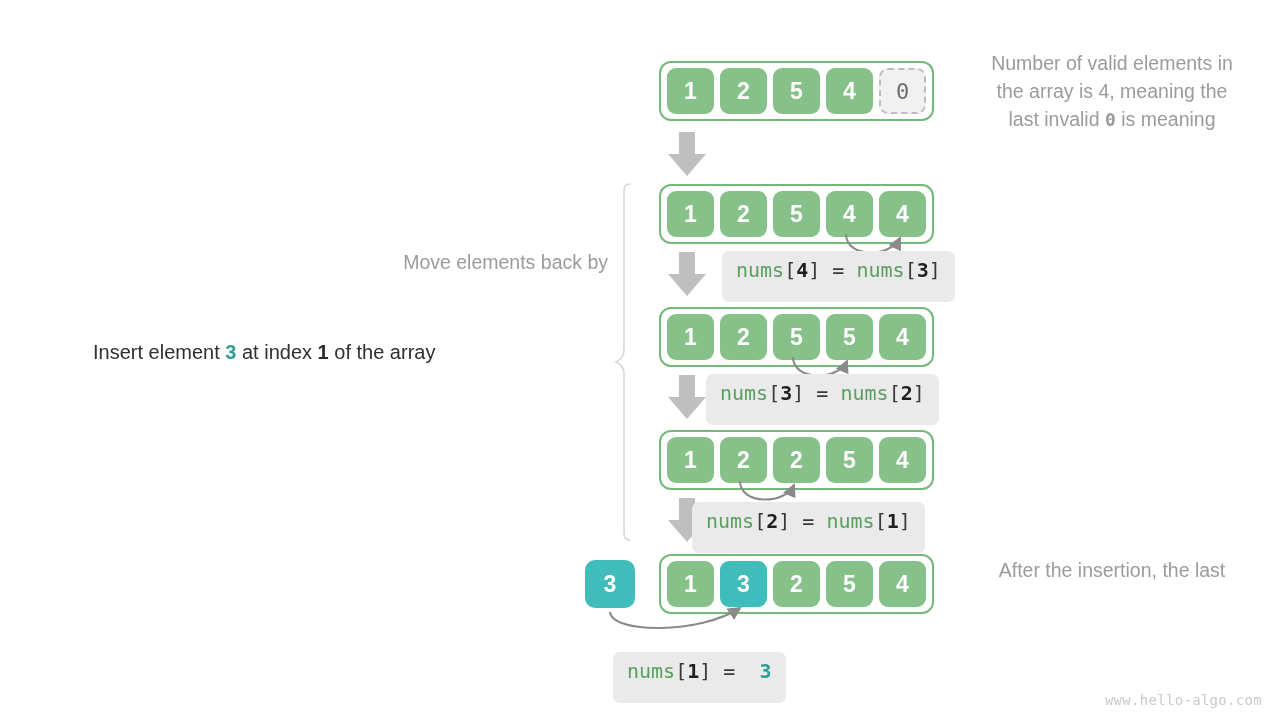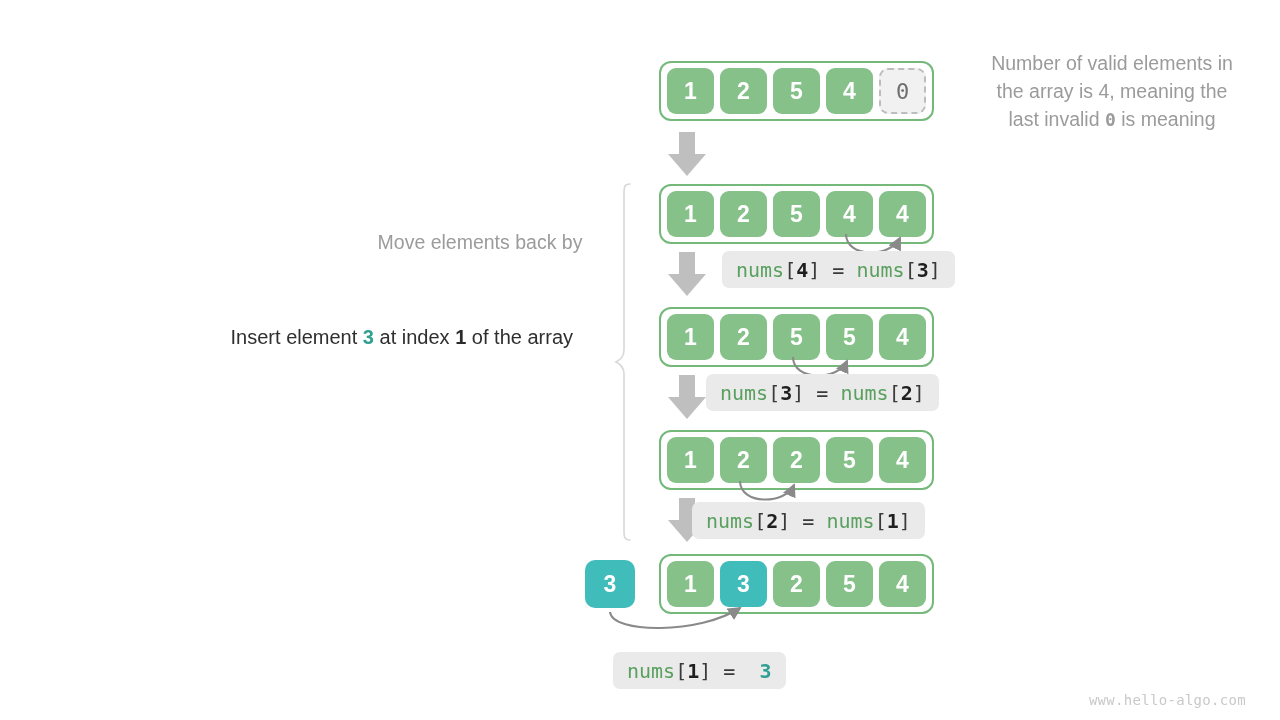--- a/index.html
+++ b/index.html
@@ -23,24 +23,24 @@
     top: 326px;
     width: 480px;
   }
   #example-title {
     font-size: 21px;
     font-weight: bold;
     color: #2b2b2b;
     letter-spacing: -0.1px;
   }
   #example-desc {
+    margin-top: 15px;
     font-size: 20px;
     color: #2f2f2f;
     white-space: nowrap;
-    text-align: right;
   }
   #example-desc .accent {
     color: #2f9e93;
     font-weight: bold;
   }
   #example-desc .strong {
     color: #2b2b2b;
     font-weight: bold;
   }
 
@@ -57,23 +57,23 @@
     font-weight: bold;
     font-size: 18px;
     color: #9b9b9b;
   }
   #caption-top    { left: 952px; top: 49px;  width: 320px; }
   #caption-bottom { left: 952px; top: 556px; width: 320px; }
 
   #caption-move {
     position: absolute;
     left: 352px;
-    top: 228px;
+    top: 248px;
     width: 256px;
-    text-align: center;
+    text-align: right;
     color: #9b9b9b;
     font-size: 19.5px;
     line-height: 28px;
   }
 
   
   .array-row {
     position: absolute;
     display: flex;
     align-items: center;
@@ -132,21 +132,21 @@
   #arrow-0 { left: 668px; top: 132px; }
   #arrow-1 { left: 668px; top: 252px; }
   #arrow-2 { left: 668px; top: 375px; }
   #arrow-3 { left: 668px; top: 498px; }
 
   
   .code-label {
     position: absolute;
     background: #eaeaea;
     border-radius: 7px;
-    padding: 7px 14px 6px 14px;
+    padding: 7px 14px 20px 14px;
     font-family: "DejaVu Sans Mono", monospace;
     font-size: 20px;
     white-space: nowrap;
     letter-spacing: 0px;
     box-sizing: border-box;
   }
   .code-label .nm   { color: #5aa05f; }
   .code-label .br   { color: #3a3a3a; }
   .code-label .idx  { color: #1f1f1f; font-weight: bold; }
   .code-label .eq   { color: #3a3a3a; }
@@ -171,21 +171,21 @@
     position: absolute;
     left: 614px;
     top: 182px;
     width: 22px;
     height: 360px;
   }
 
   
   #watermark {
     position: absolute;
-    right: 34px;
+    right: 18px;
     bottom: 12px;
     font-family: "DejaVu Sans Mono", monospace;
     font-size: 14px;
     color: #c9c9c9;
     letter-spacing: 0.3px;
   }
 </style>
 </head>
 <body>
 
@@ -199,20 +199,21 @@
   <div>Number of valid elements in</div>
   <div>the array is 4, meaning the</div>
   <div><span>last invalid </span><span class="mono0">0</span><span> is meaning</span></div>
 </div>
 
 <div id="caption-move">
   <div>Move elements back by</div>
 </div>
 
 <div class="caption" id="caption-bottom">
+  <div>After the insertion, the last</div>
 </div>
 
 <svg id="brace" viewBox="0 0 22 360" preserveAspectRatio="none">
   <path d="M16 2 C10 2 10 6 10 12 L10 168 C10 174 6 178 2 180 C6 182 10 186 10 192 L10 348 C10 354 10 358 16 358" fill="none" stroke="#d8d8d8" stroke-width="1.6" stroke-linecap="round"></path>
 </svg>
 
 <div class="array-row" id="row-0">
   <div class="cell">1</div>
   <div class="cell">2</div>
   <div class="cell">5</div>

